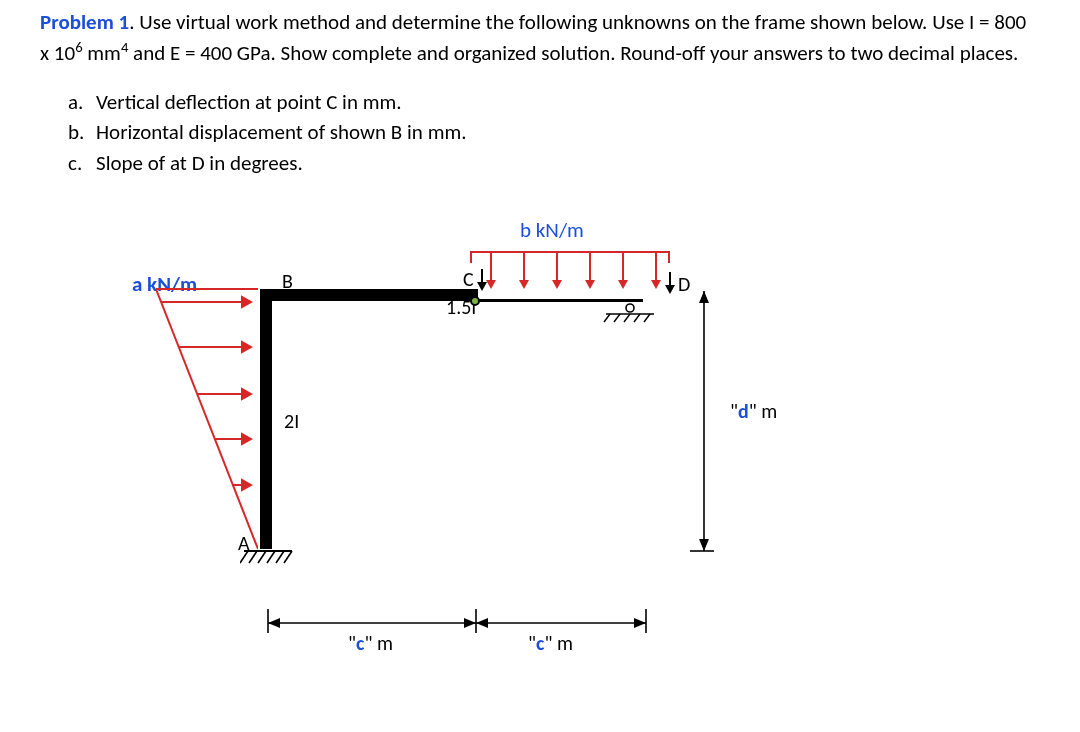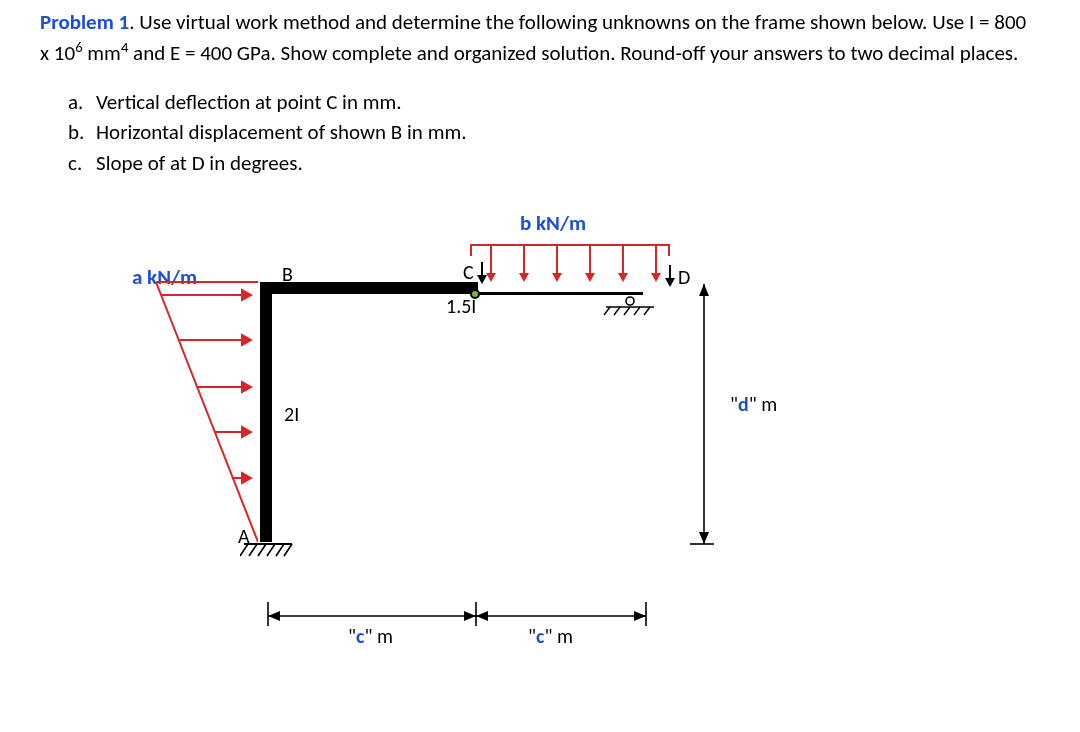--- a/index.html
+++ b/index.html
@@ -14,21 +14,21 @@
     padding: 8px 40px;
     position: relative;
   }
   .red { color: #1d4ed8; }
   .problem-title { font-weight: bold; }
   .intro { line-height: 1.4; margin-bottom: 18px; }
   .sup { font-size: 0.7em; vertical-align: super; }
   ol.questions {
     list-style: none;
     padding-left: 28px;
-    margin: 0 0 14px 0;
+    margin: 0 0 21px 0;
   }
   ol.questions li { line-height: 1.45; }
   ol.questions li .marker { display: inline-block; width: 28px; }
 
   .figure {
     position: relative;
     width: 800px;
     height: 480px;
     margin-left: 50px;
   }
@@ -122,21 +122,21 @@
 
 <ol class="questions">
   <li><span class="marker">a.</span><span>Vertical deflection at point C in mm.</span></li>
   <li><span class="marker">b.</span><span>Horizontal displacement of shown B in mm.</span></li>
   <li><span class="marker">c.</span><span>Slope of at D in degrees.</span></li>
 </ol>
 
 <div class="figure">
 
   <div class="abs lbl-b" style="left:430px; top:18px; font-weight:bold;">
-    <span class="red" style="font-weight:bold;">b kN/m</span>
+    <span class="red" style="font-weight:normal;">b kN/m</span>
   </div>
 
   <div class="abs udl-line"></div>
 
   <div class="abs" style="left:380px; top:52px; width:200px; height:40px;">
     <div class="udl-short" style="left:0px; top:0;"></div>
     <div class="udl-arrow" style="left:20px; top:0;"></div>
     <div class="udl-arrow" style="left:53px; top:0;"></div>
     <div class="udl-arrow" style="left:86px; top:0;"></div>
     <div class="udl-arrow" style="left:119px; top:0;"></div>
@@ -184,21 +184,21 @@
     </svg>
   </div>
   <div class="abs lbl" style="left:588px; top:73px;">D</div>
   <svg class="abs" style="left:574px; top:73px;" width="12" height="22">
     <line x1="6" y1="0" x2="6" y2="14" stroke="#000" stroke-width="2"></line>
     <polygon points="6,22 1,13 11,13" fill="#000"></polygon>
   </svg>
   <div class="abs lbl" style="left:148px; top:332px;">A</div>
 
   <div class="abs lbl" style="left:194px; top:210px;">2I</div>
-  <div class="abs lbl" style="left:356px; top:102px;">1.5I</div>
+  <div class="abs lbl" style="left:356px; top:96px;">1.5I</div>
 
   <div class="abs hinge"></div>
 
   <div class="abs roller">
     <svg viewBox="0 0 60 24">
       <circle cx="30" cy="6" r="4" fill="none" stroke="#000" stroke-width="1.6"></circle>
       <line x1="6" y1="12" x2="54" y2="12" stroke="#000" stroke-width="1.6"></line>
       <line x1="10" y1="12" x2="4" y2="20" stroke="#000" stroke-width="1.4"></line>
       <line x1="20" y1="12" x2="14" y2="20" stroke="#000" stroke-width="1.4"></line>
       <line x1="30" y1="12" x2="24" y2="20" stroke="#000" stroke-width="1.4"></line>

